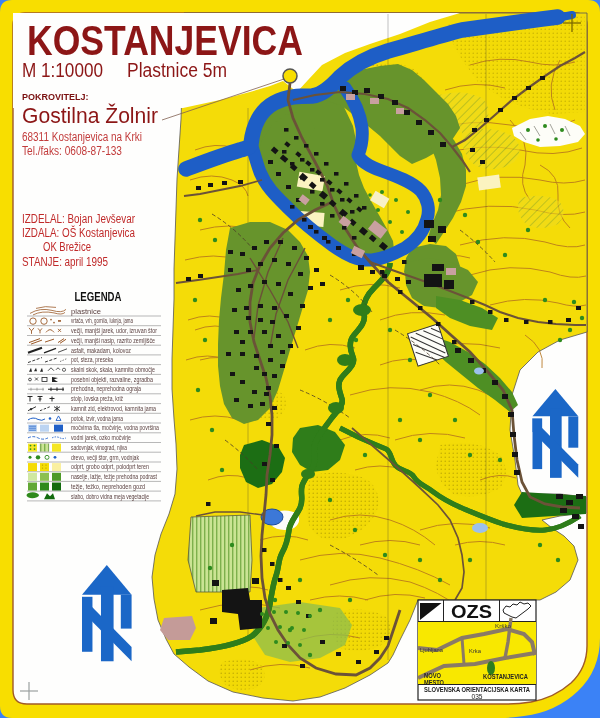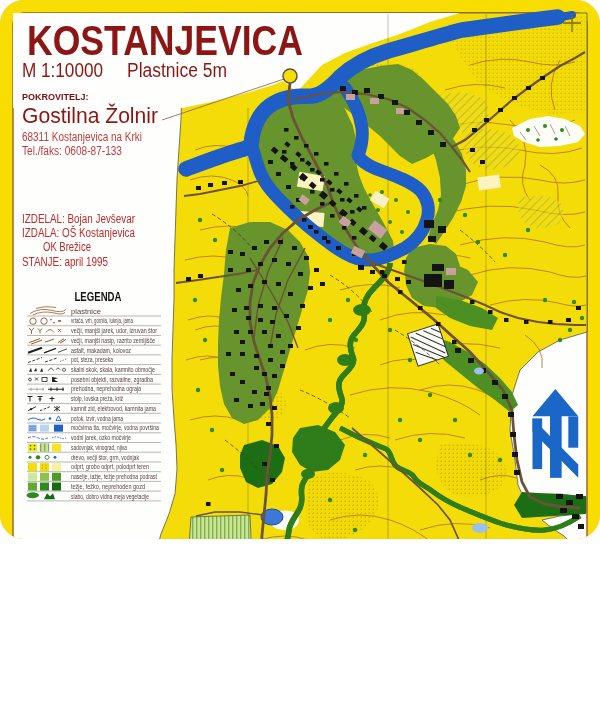--- a/index.html
+++ b/index.html
@@ -1,17 +1,17 @@
 <!DOCTYPE html>
 <html><head>
 <meta charset="utf-8">
 <style>
 html,body{margin:0;padding:0;background:#fff;}
 *{font-family:"Liberation Sans",sans-serif;}
-#page{position:relative;width:600px;height:539px;overflow:hidden;background:#f0abfc;border-radius:24px;}
+#page{position:relative;width:600px;height:718px;overflow:hidden;background:#3b82f6;}
 </style>
 </head>
 <body>
 <div id="page">
 <svg width="600" height="718" viewBox="0 0 600 718">
 <defs>
 <pattern id="dots" width="4" height="4" patternUnits="userSpaceOnUse">
 <rect width="4" height="4" fill="#F2DA06"></rect>
 <circle cx="1.2" cy="1.2" r="0.7" fill="#AD9800"></circle>
 </pattern>

